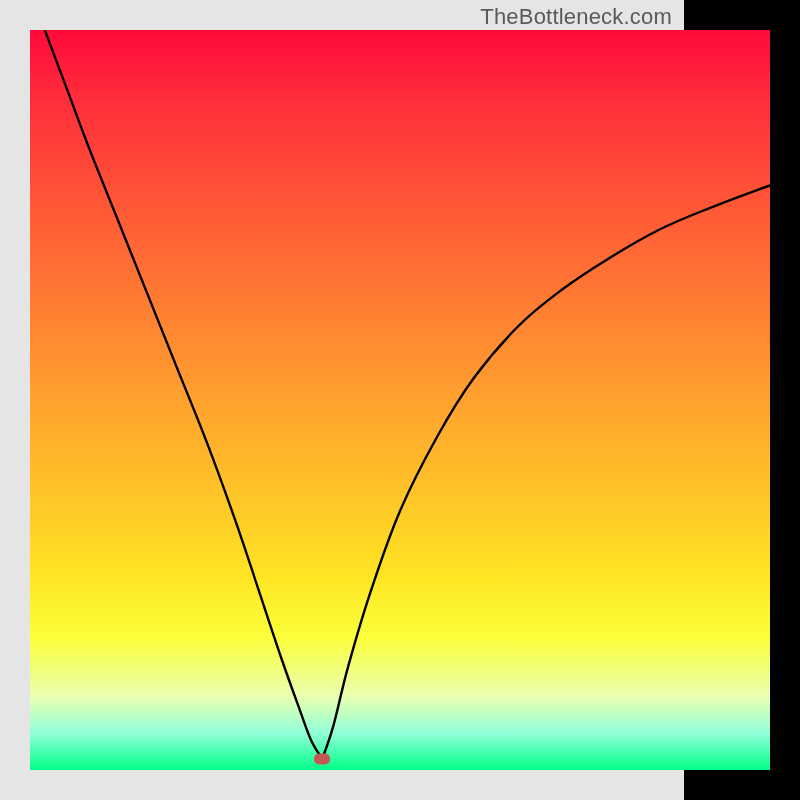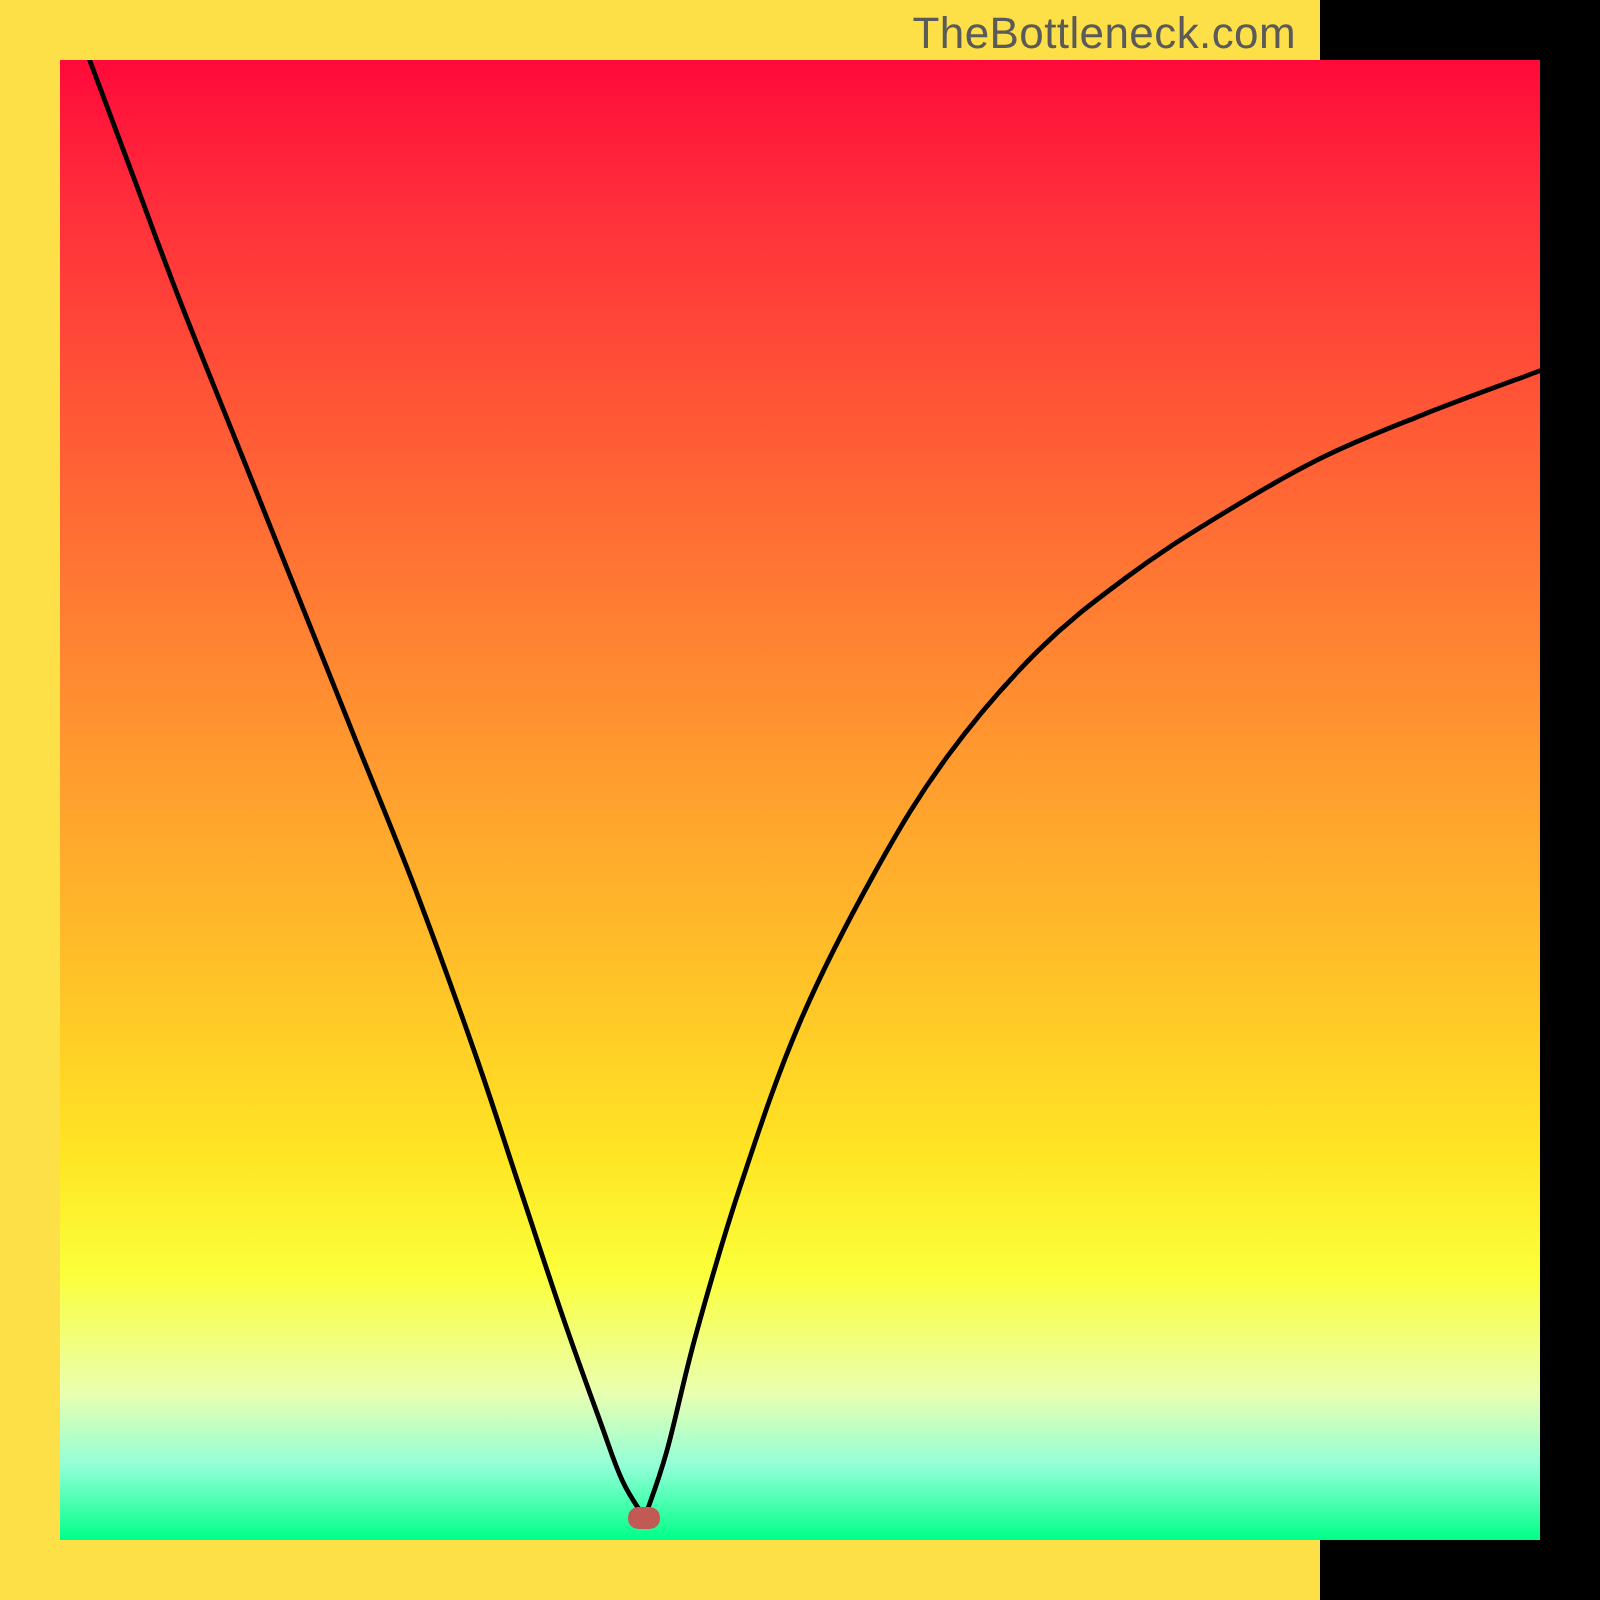--- a/index.html
+++ b/index.html
@@ -8,21 +8,22 @@
     width: 800px;
     height: 800px;
     background: #000;
     overflow: hidden;
     font-family: Arial, Helvetica, sans-serif;
   }
   .frame {
     position: relative;
     width: 660px;
     height: 800px;
-    background: #fde047;
+    background: #e5e5e5;
+    padding-left: 24px;
   }
   .watermark {
     position: absolute;
     top: 4px;
     right: 12px;
     font-size: 22px;
     font-weight: 500;
     color: #5a5a5a;
     letter-spacing: 0.2px;
     z-index: 5;

